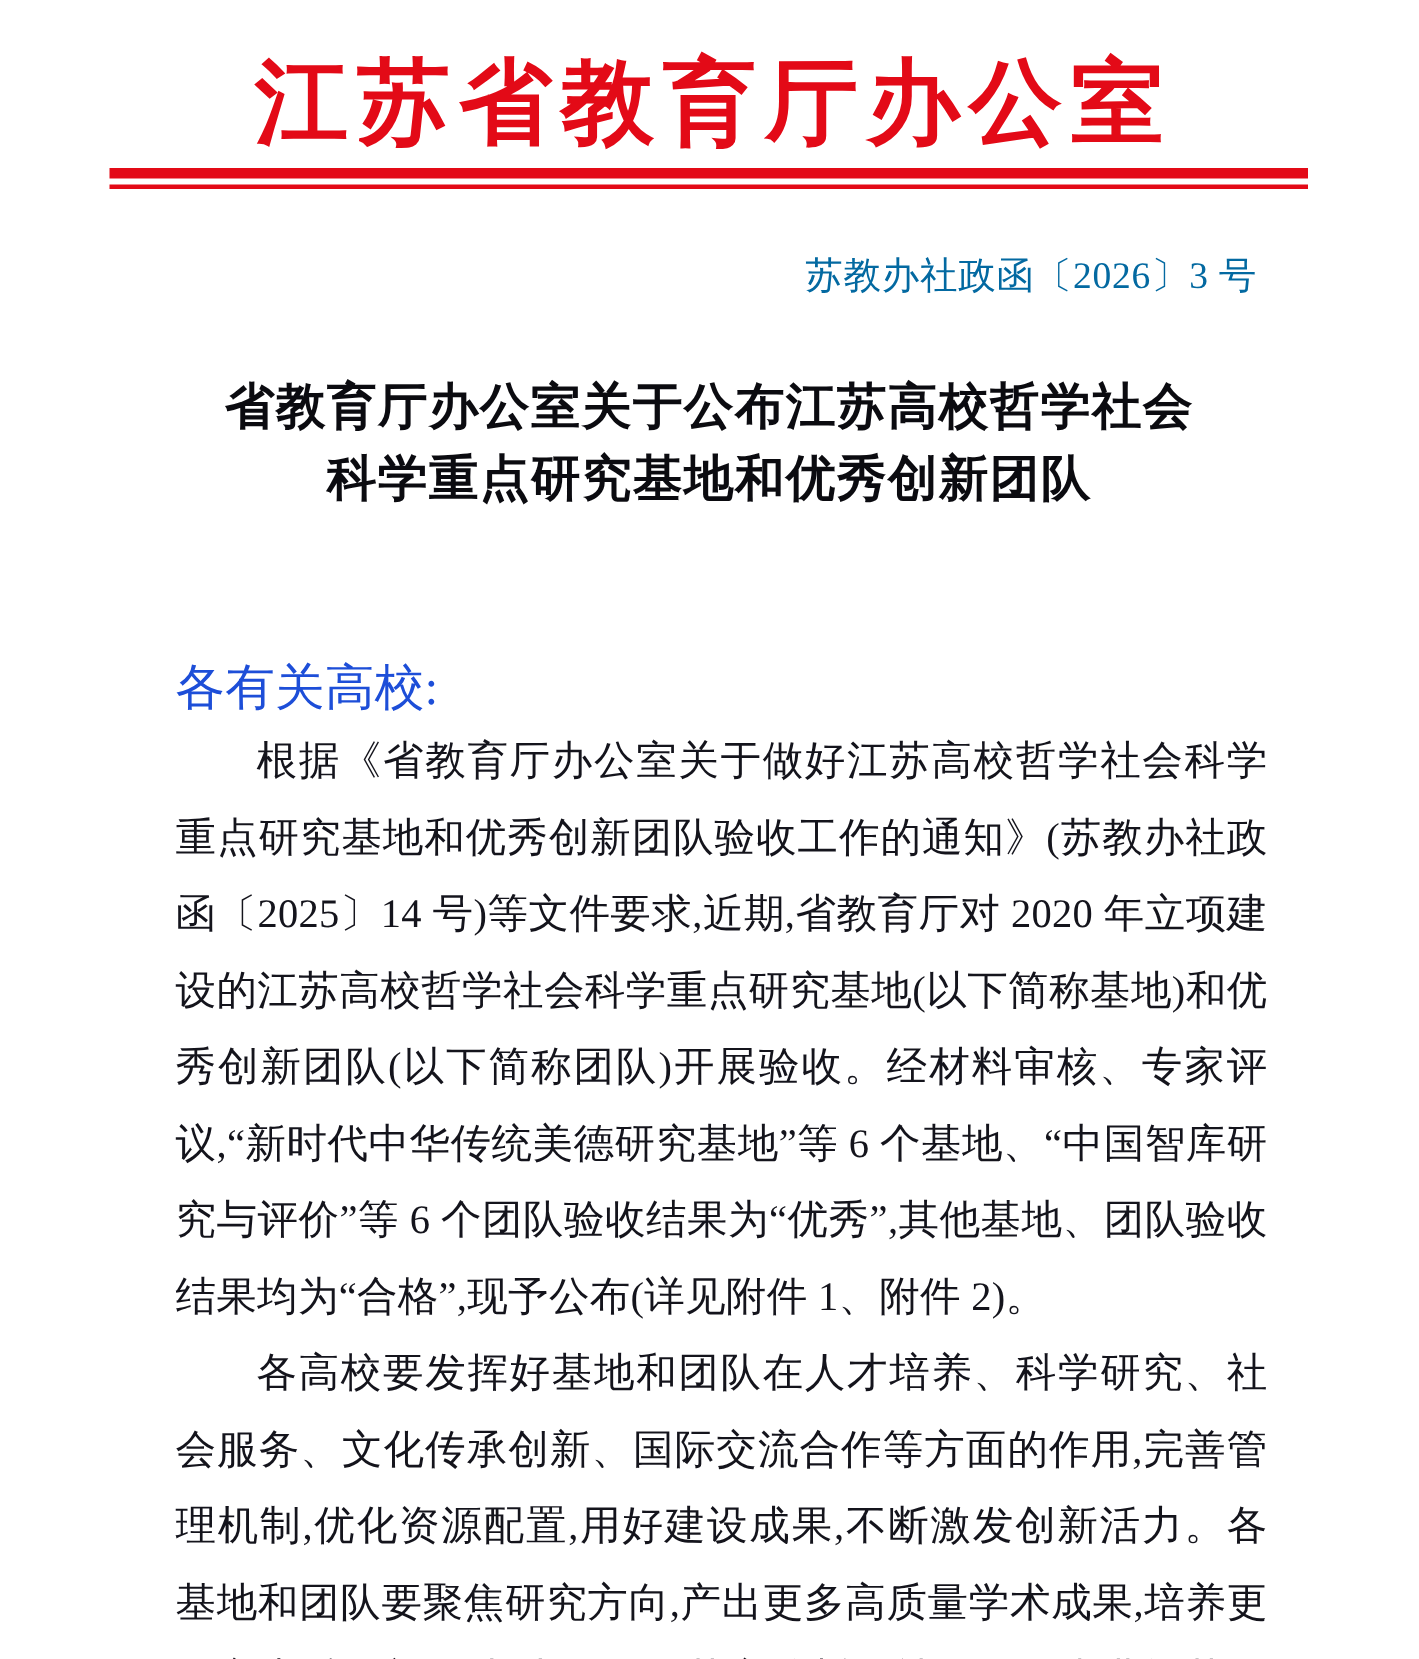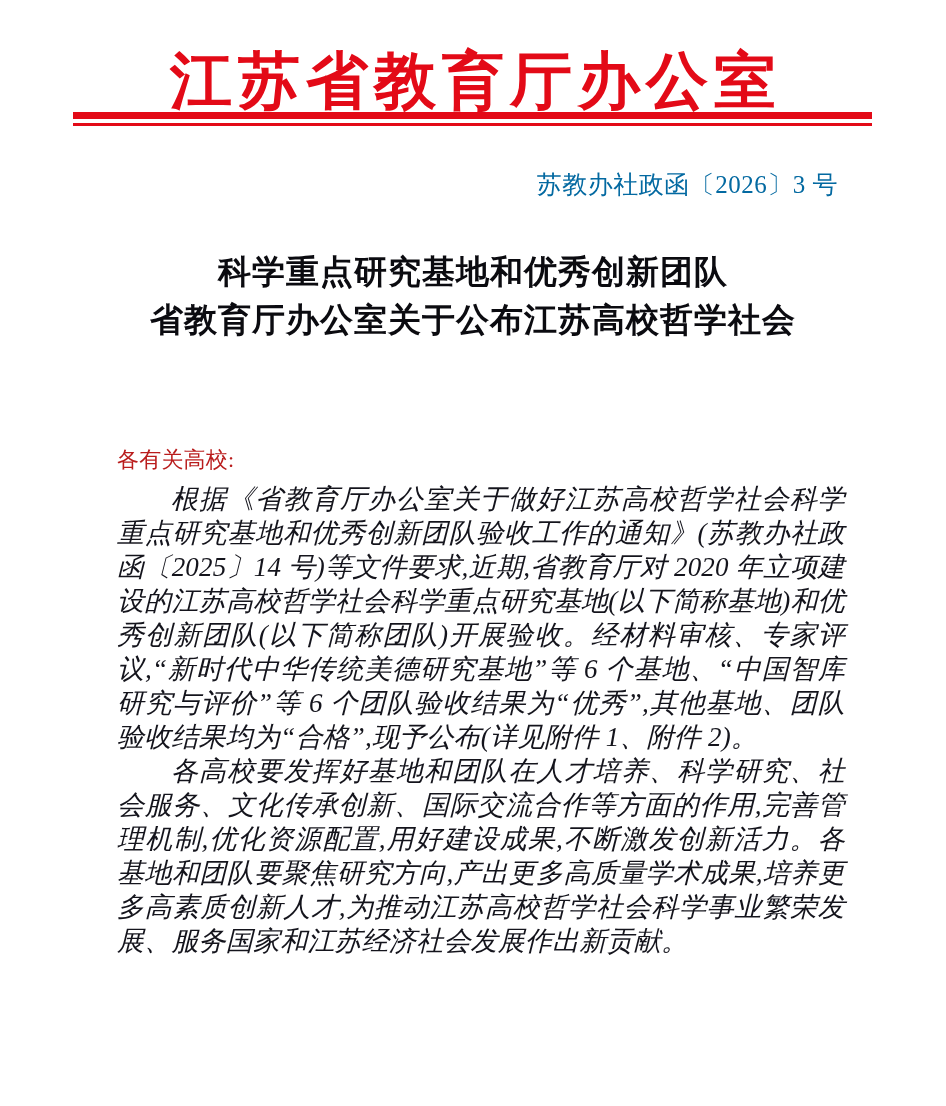--- a/index.html
+++ b/index.html
@@ -19,21 +19,21 @@
 
   .page {
     position: relative;
     width: 946px;
     height: 1106px;
     box-sizing: border-box;
   }
 
   
   .masthead {
-    padding-top: 44px;
+    padding-top: 32px;
     text-align: center;
   }
 
   .masthead-title {
     display: block;
     font-family: "Liberation Serif", "DejaVu Serif", serif;
     font-weight: bold;
     font-size: 62px;
     line-height: 74px;
     letter-spacing: 6px;
@@ -99,60 +99,59 @@
 
   
   .body-area {
     position: absolute;
     top: 437px;
     left: 117px;
     width: 728px;
   }
 
   .salutation {
-    font-size: 22px;
+    font-size: 33px;
     line-height: 45px;
     letter-spacing: 0.2px;
     margin: 0 0 0 0;
-    color: #b91c1c;
+    color: #1d4ed8;
   }
 
   .para {
     font-size: 27px;
-    line-height: 34px;
+    line-height: 51px;
     letter-spacing: 0.2px;
     margin: 0;
     text-indent: 54px;
     text-align: justify;
     text-justify: inter-ideograph;
     color: #14141c;
     word-break: break-all;
-    font-style: italic;
   }
 </style>
 </head>
 <body>
 
 <div class="page">
 
   <div class="masthead">
     <span class="masthead-title">江苏省教育厅办公室</span>
   </div>
 
   <div class="rule-wrap">
     <div class="rule-thick"></div>
     <div class="rule-gap"></div>
     <div class="rule-thin"></div>
   </div>
 
   <div class="doc-number">苏教办社政函〔2026〕3 号</div>
 
   <div class="doc-title">
+    <span class="doc-title-line">省教育厅办公室关于公布江苏高校哲学社会</span>
     <span class="doc-title-line">科学重点研究基地和优秀创新团队</span>
-    <span class="doc-title-line">省教育厅办公室关于公布江苏高校哲学社会</span>
   </div>
 
   <div class="body-area">
     <p class="salutation">各有关高校:</p>
     <p class="para">根据《省教育厅办公室关于做好江苏高校哲学社会科学重点研究基地和优秀创新团队验收工作的通知》(苏教办社政函〔2025〕14 号)等文件要求,近期,省教育厅对 2020 年立项建设的江苏高校哲学社会科学重点研究基地(以下简称基地)和优秀创新团队(以下简称团队)开展验收。经材料审核、专家评议,“新时代中华传统美德研究基地”等 6 个基地、“中国智库研究与评价”等 6 个团队验收结果为“优秀”,其他基地、团队验收结果均为“合格”,现予公布(详见附件 1、附件 2)。</p>
     <p class="para">各高校要发挥好基地和团队在人才培养、科学研究、社会服务、文化传承创新、国际交流合作等方面的作用,完善管理机制,优化资源配置,用好建设成果,不断激发创新活力。各基地和团队要聚焦研究方向,产出更多高质量学术成果,培养更多高素质创新人才,为推动江苏高校哲学社会科学事业繁荣发展、服务国家和江苏经济社会发展作出新贡献。</p>
   </div>
 
 </div>
 

